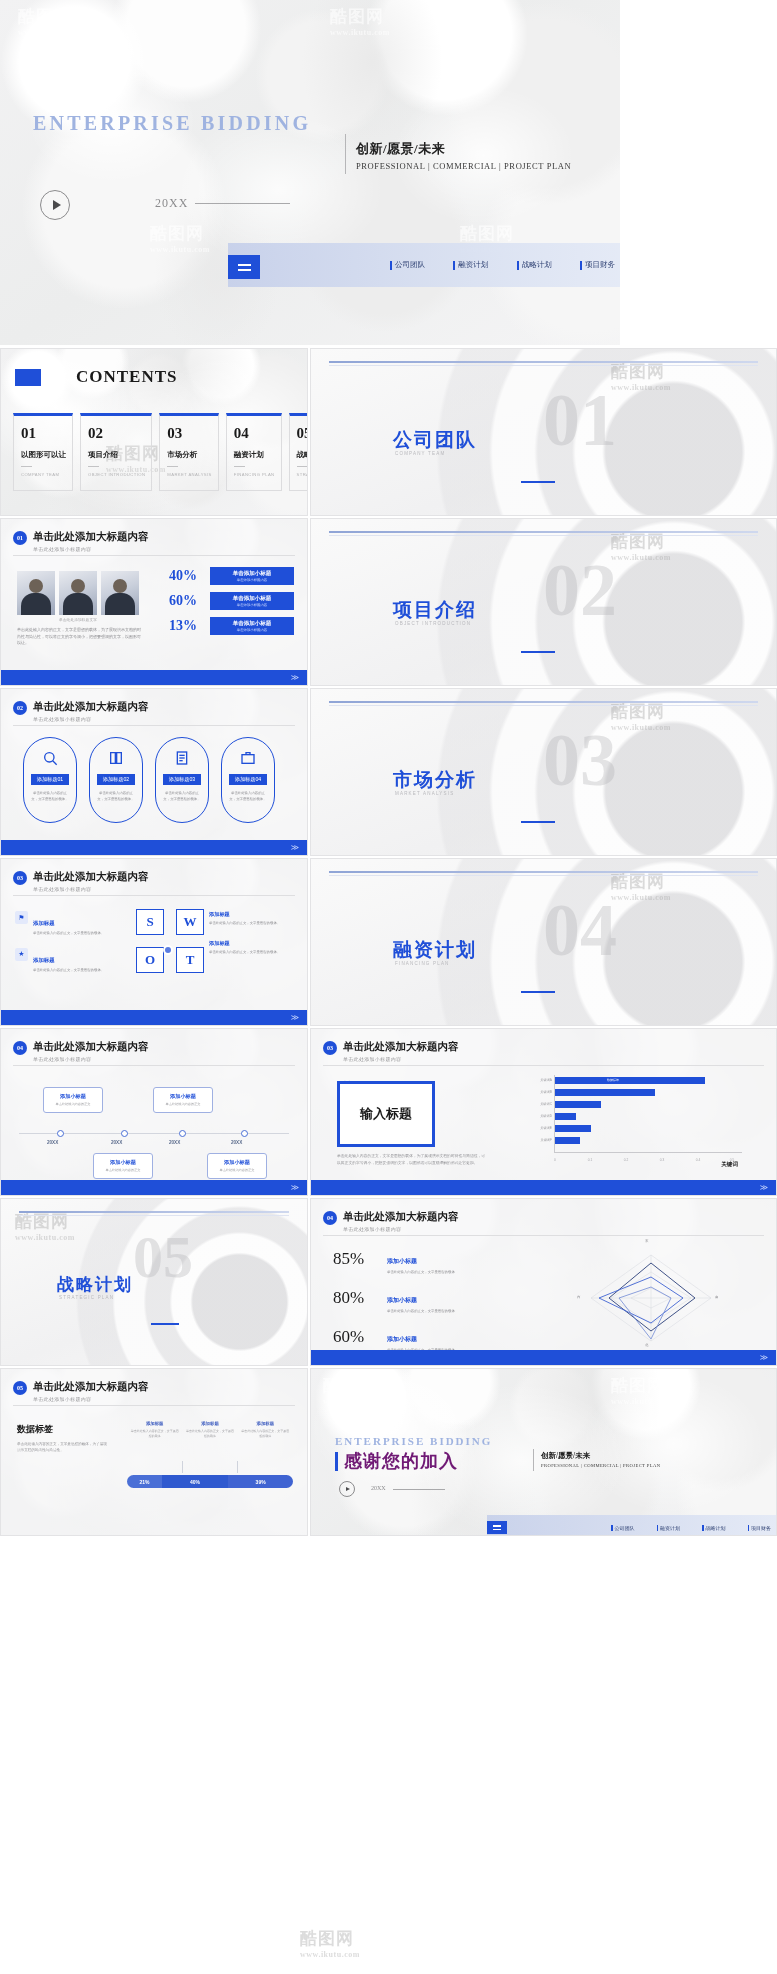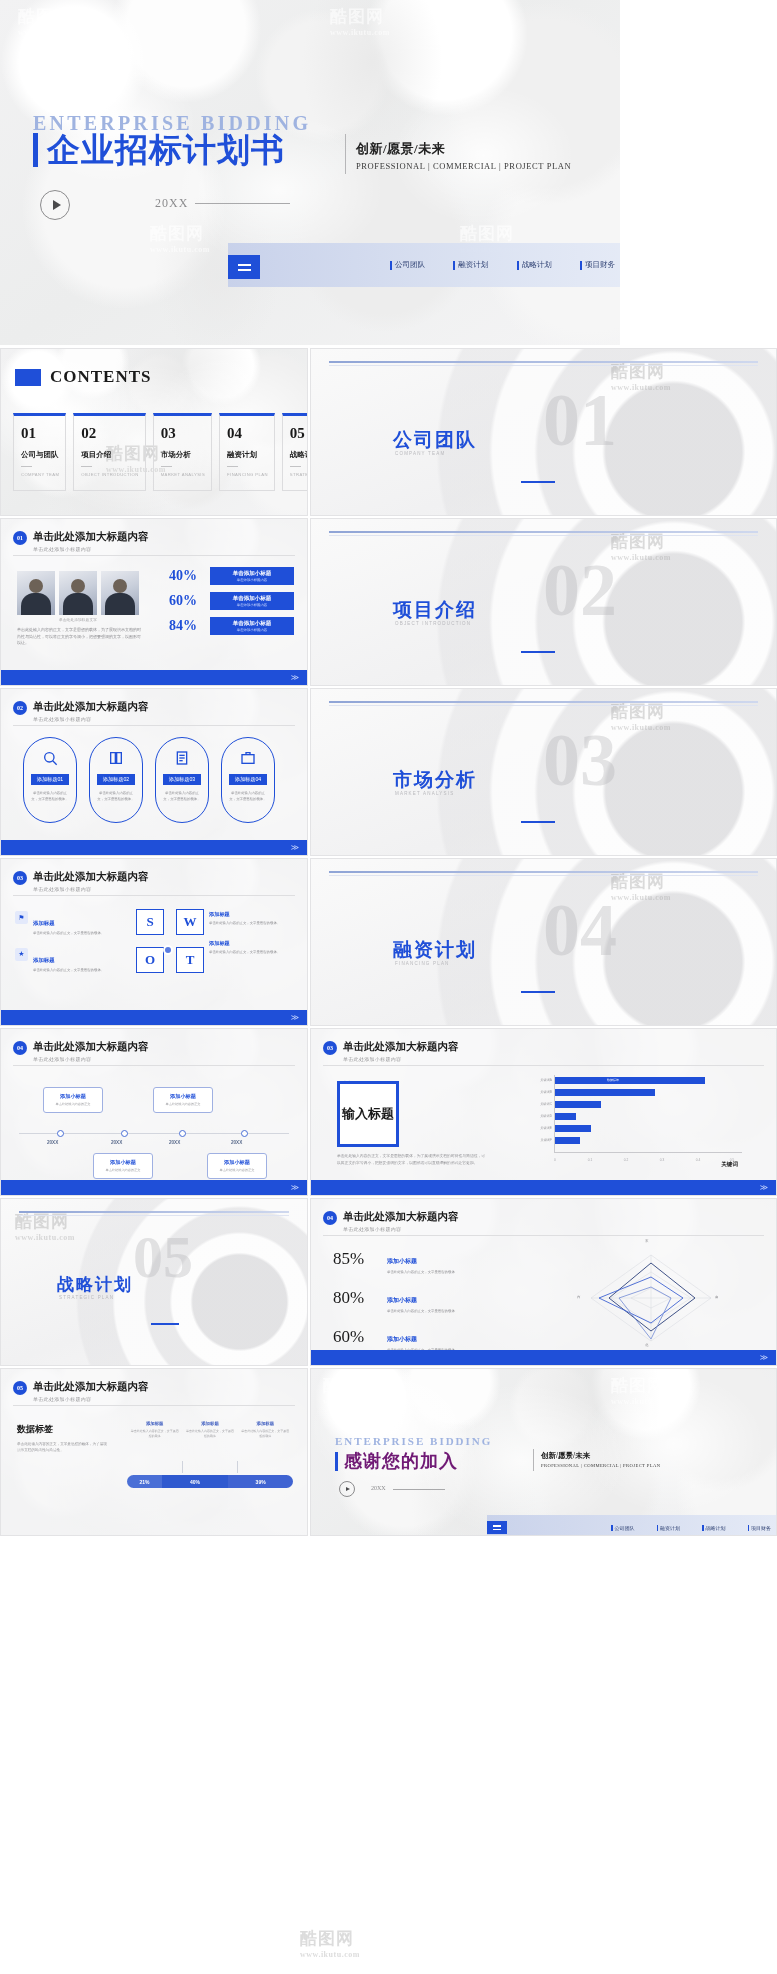--- a/index.html
+++ b/index.html
@@ -75,21 +75,21 @@
              background:linear-gradient(90deg,#c5cfea 0%,#d7dff1 55%,#e3e9f6 100%);opacity:.92;}
   .t-navbtn{position:absolute;left:228px;top:255px;width:32px;height:24px;background:#1f4fd8;
             display:flex;flex-direction:column;align-items:center;justify-content:center;gap:3px;}
   .t-navbtn span{width:13px;height:2px;background:#fff;display:block;}
   .t-navitems{position:absolute;left:390px;top:260px;width:225px;display:flex;justify-content:space-between;}
   .t-navitem{display:flex;align-items:center;font-size:7.5px;color:#2a3d70;white-space:nowrap;}
   .t-navitem b{width:2px;height:9px;background:#1f4fd8;margin-right:3px;display:inline-block;}
 
   
   #s-contents{left:0;top:348px;width:308px;height:168px;}
-  .c-head{position:absolute;left:14px;top:18px;display:flex;align-items:center;}
+  .c-head{position:absolute;left:14px;top:18px;display:flex;align-items:center;gap:26px;}
   .c-sq{width:26px;height:17px;background:#1f4fd8;margin-right:9px;}
   .c-ttl{font-family:"Liberation Serif",serif;font-size:17px;font-weight:bold;color:#1a1a1a;letter-spacing:1px;}
   .c-cards{position:absolute;left:12px;top:64px;right:12px;display:flex;gap:7px;}
   .c-card{flex:1;border:1px solid #dcdcde;border-top:3px solid #1f4fd8;
           padding:10px 6px 0 7px;height:78px;background:rgba(255,255,255,.12);}
   .c-num{font-family:"Liberation Serif",serif;font-size:15px;font-weight:bold;color:#1a1a1a;line-height:1;}
   .c-cn{font-size:7.5px;color:#222;font-weight:bold;margin-top:9px;white-space:nowrap;}
   .c-dash{width:11px;height:1px;background:#c3c3c5;margin:6px 0 5px;}
   .c-en{font-size:4.2px;color:#b4b4b6;letter-spacing:.4px;white-space:nowrap;}
 
@@ -183,21 +183,21 @@
   .tl-box{position:absolute;border:1px solid #9fb0e2;border-radius:3px;background:#fff;
           width:60px;height:26px;display:flex;flex-direction:column;align-items:center;
           justify-content:center;gap:2px;}
   .tl-box .b1{font-size:5.2px;color:#1f4fd8;font-weight:bold;}
   .tl-box .b2{font-size:3.2px;color:#a0a0a4;line-height:1.5;text-align:center;}
   .tl-dot{position:absolute;top:101px;width:7px;height:7px;border-radius:50%;
           background:#fff;border:1.5px solid #4a6fd6;}
   .tl-year{position:absolute;top:111px;font-size:4.6px;color:#5a6b8c;font-weight:bold;}
 
   
-  .bc-box{position:absolute;left:26px;top:52px;width:62px;height:66px;border:3px solid #1f4fd8;
+  .bc-box{position:absolute;left:26px;top:52px;width:98px;height:66px;border:3px solid #1f4fd8;
           background:#fff;display:flex;align-items:center;justify-content:center;
           font-size:13px;font-weight:bold;color:#1a1a1a;}
   .bc-quote{position:absolute;left:30px;top:48px;font-family:"Liberation Serif",serif;
             font-size:22px;color:#c6d2ef;line-height:1;}
   .bc-txt{position:absolute;left:26px;top:124px;width:150px;font-size:3.8px;color:#8e8e92;line-height:1.75;}
   .bc-chart{position:absolute;left:205px;top:46px;width:230px;height:90px;}
   .bc-yaxis{position:absolute;left:38px;top:0;bottom:12px;width:1px;background:#c9c9cd;}
   .bc-xaxis{position:absolute;left:38px;right:4px;bottom:12px;height:1px;background:#c9c9cd;}
   .bc-row{position:absolute;height:7px;}
   .bc-lab{position:absolute;right:calc(100% + 3px);top:0;font-size:3.2px;color:#9a9a9e;white-space:nowrap;line-height:7px;}
@@ -269,24 +269,20 @@
   <div class="wm" style="left:150px;top:225px">
     <span class="wm-t">酷图网</span>
     <span class="wm-u">www.ikutu.com</span>
   </div>
   <div class="wm" style="left:460px;top:225px">
     <span class="wm-t">酷图网</span>
     <span class="wm-u">www.ikutu.com</span>
   </div>
 
   <div class="t-eng">ENTERPRISE BIDDING</div>
-  <div class="t-main">
-    <span class="t-bar"></span>
-    <span class="t-cn">企业招标计划书</span>
-  </div>
   <div class="t-div"></div>
   <div class="t-sub">
     <div class="l1">创新/愿景/未来</div>
     <div class="l2">PROFESSIONAL | COMMERCIAL | PROJECT PLAN</div>
   </div>
   <div class="t-play">
       <i></i>
     </div>
   <div class="t-year">20XX</div>
   <div class="t-line"></div>
@@ -321,21 +317,21 @@
     <span class="wm-t">酷图网</span>
     <span class="wm-u">www.ikutu.com</span>
   </div>
   <div class="c-head">
     <span class="c-sq"></span>
     <span class="c-ttl">CONTENTS</span>
   </div>
   <div class="c-cards">
     <div class="c-card">
       <div class="c-num">01</div>
-      <div class="c-cn">公司与团队</div>
+      <div class="c-cn">以图形可以让</div>
       <div class="c-dash"></div>
       <div class="c-en">COMPANY TEAM</div>
     </div>
     <div class="c-card">
       <div class="c-num">02</div>
       <div class="c-cn">项目介绍</div>
       <div class="c-dash"></div>
       <div class="c-en">OBJECT INTRODUCTION</div>
     </div>
     <div class="c-card">
@@ -455,21 +451,21 @@
       </span>
     </div>
     <div class="tm-row">
       <span class="tm-pct">60%</span>
       <span class="tm-chip">
         <span class="c1">单击添加小标题</span>
         <span class="c2">单击添加小标题内容</span>
       </span>
     </div>
     <div class="tm-row">
-      <span class="tm-pct">84%</span>
+      <span class="tm-pct">13%</span>
       <span class="tm-chip">
         <span class="c1">单击添加小标题</span>
         <span class="c2">单击添加小标题内容</span>
       </span>
     </div>
   </div>
   <div class="foot">
     <span>≫</span>
   </div>
 </div>

